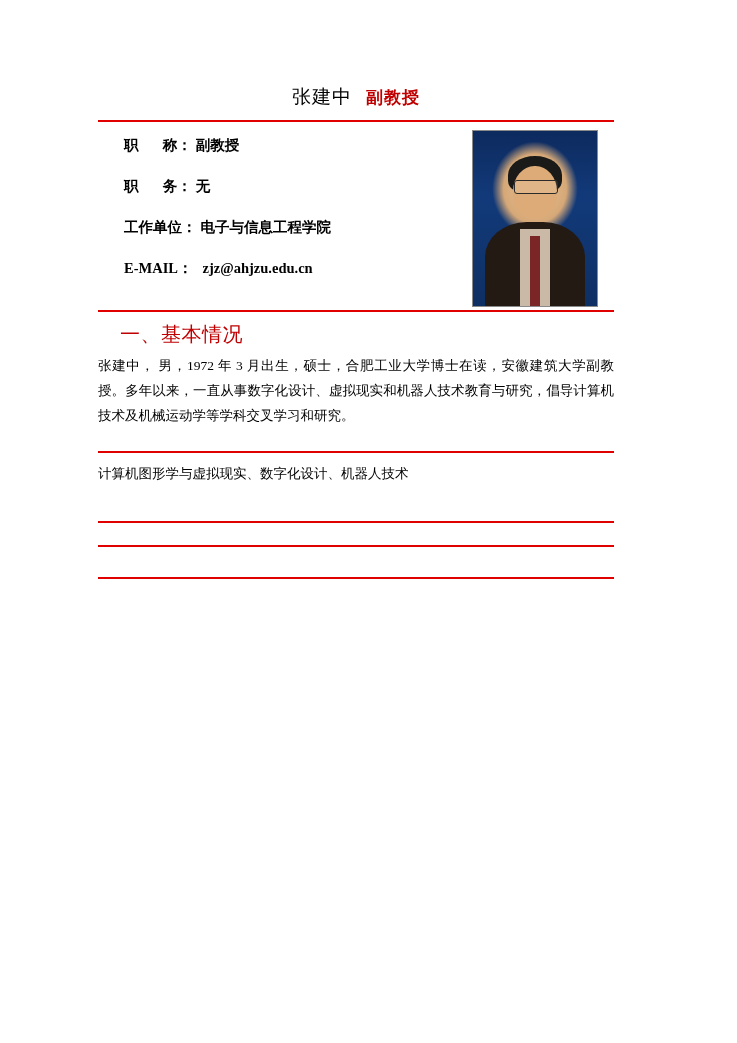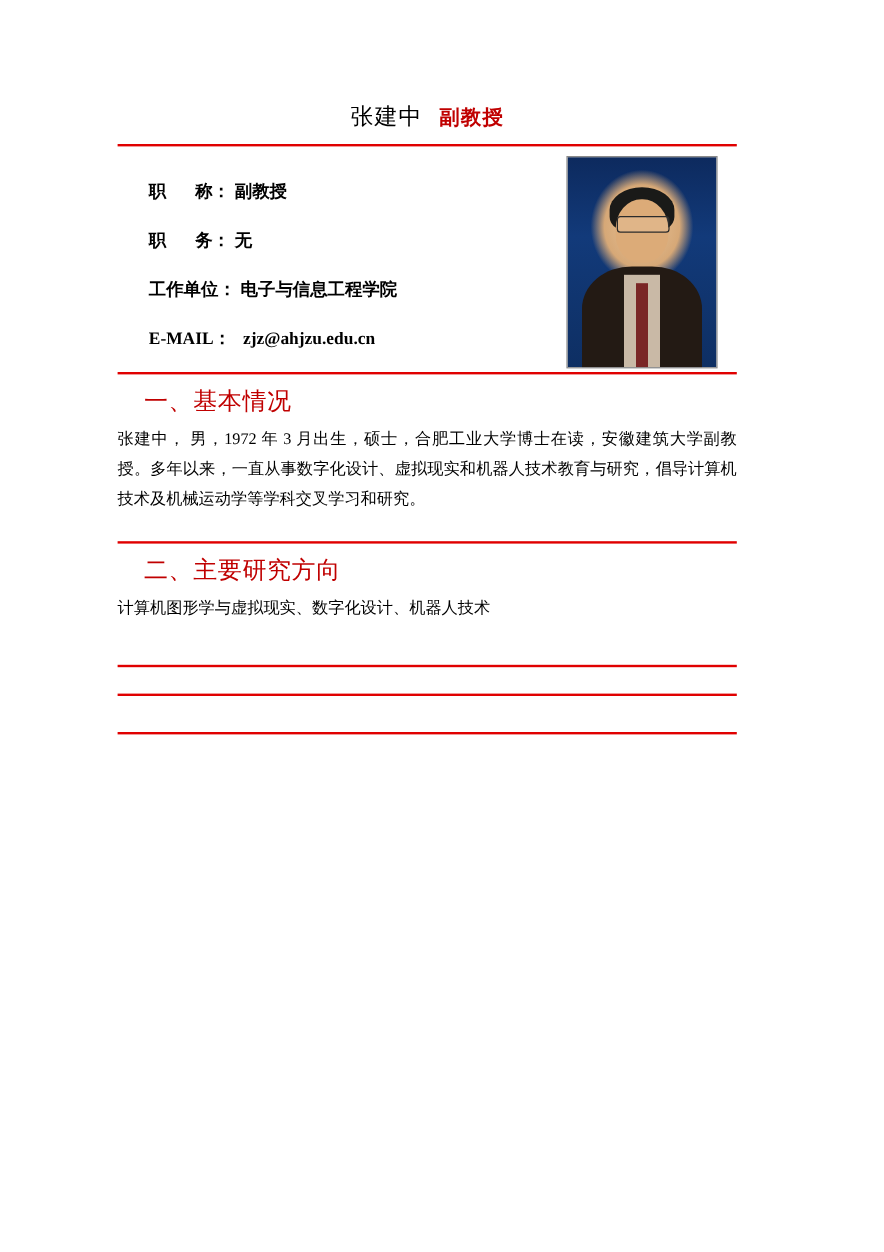--- a/index.html
+++ b/index.html
@@ -55,21 +55,21 @@
   
   .rule {
     height: 0;
     border-top: 2.5px solid #e00000;
     width: 100%;
   }
 
   
   .info-block {
     position: relative;
-    padding: 28px 0 10px 0;
+    padding: 14px 0 10px 0;
     min-height: 188px;
     box-sizing: border-box;
   }
   .info-lines {
     width: 360px;
   }
   .info-line {
     display: flex;
     align-items: baseline;
     margin-bottom: 22px;
@@ -229,21 +229,20 @@
       <div class="section-title">一、基本情况</div>
       <div class="section-body">
         <p>张建中，  男，1972 年 3 月出生，硕士，合肥工业大学博士在读，安徽建筑大学副教授。多年以来，一直从事数字化设计、虚拟现实和机器人技术教育与研究，倡导计算机技术及机械运动学等学科交叉学习和研究。</p>
       </div>
     </div>
 
     <div class="gap-md"></div>
     <div class="rule"></div>
 
     <div class="section">
-      <div class="section-title">二、主要研究方向</div>
       <div class="section-body">
         <p>计算机图形学与虚拟现实、数字化设计、机器人技术</p>
       </div>
     </div>
 
     <div class="gap-xl"></div>
     <div class="rule"></div>
 
 
     <div class="gap-md"></div>

